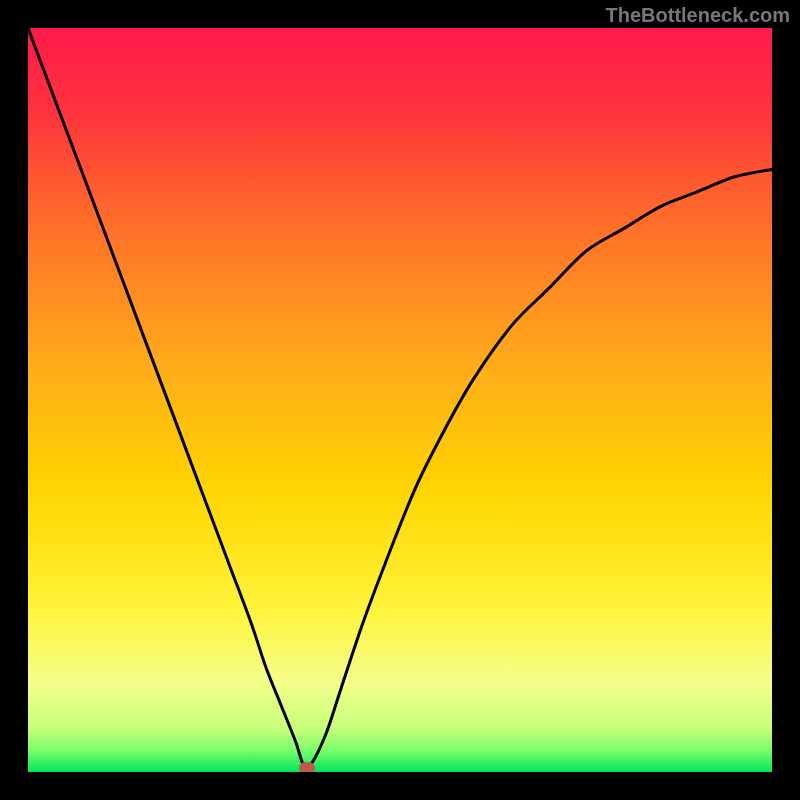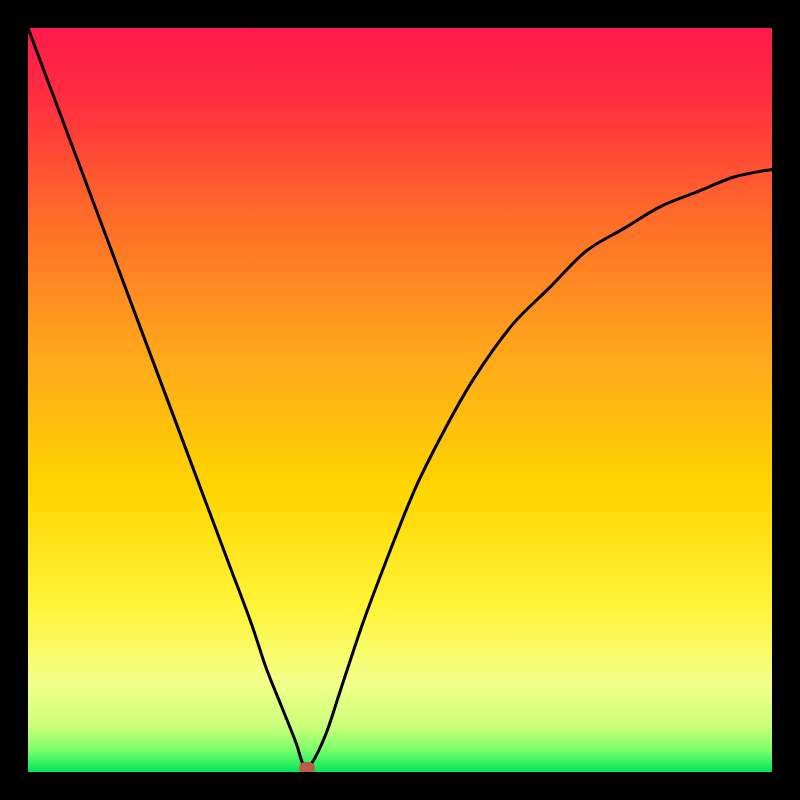--- a/index.html
+++ b/index.html
@@ -70,13 +70,14 @@
       <rect x="0" y="0" width="744" height="744" fill="url(#bg)"></rect>
     </svg>
 
     <svg id="curve" class="curve-svg" viewBox="0 0 744 744" preserveAspectRatio="none">
         <path d="M 0 0 C 3.72 9.919999999999996, 14.879999999999999 39.679999999999964, 22.32 59.51999999999998 C 29.76 79.36, 37.2 99.20000000000009, 44.64 119.04000000000008 C 52.08 138.88000000000008, 59.519999999999996 158.71999999999997, 66.96 178.55999999999995 C 74.39999999999999 198.39999999999992, 81.84 218.23999999999998, 89.28 238.07999999999998 C 96.72 257.92, 104.16 277.76, 111.6 297.6 C 119.03999999999999 317.44000000000005, 126.47999999999999 337.28000000000003, 133.92 357.12 C 141.35999999999999 376.96, 148.79999999999998 396.79999999999995, 156.23999999999998 416.64 C 163.67999999999998 436.48, 171.12 456.32000000000005, 178.56 476.16 C 186 496, 193.44000000000003 515.8399999999999, 200.88000000000002 535.68 C 208.32000000000002 555.52, 217 577.84, 223.2 595.2 C 229.39999999999998 612.5600000000001, 233.12 626.2, 238.08 639.84 C 243.04000000000002 653.48, 248 664.64, 252.96 677.04 C 257.92 689.4399999999999, 264.12 704.32, 267.84 714.24 C 271.55999999999995 724.16, 272.79999999999995 732.8399999999999, 275.28 736.56 C 277.76 740.28, 279 741.52, 282.72 736.56 C 286.44000000000005 731.5999999999999, 292.64000000000004 719.1999999999999, 297.6 706.8 C 302.56 694.4, 306.28 680.76, 312.47999999999996 662.16 C 318.67999999999995 643.56, 327.36 616.2800000000001, 334.8 595.2 C 342.24 574.12, 348.44 558, 357.12 535.68 C 365.8 513.3599999999999, 376.96 483.59999999999997, 386.88 461.28 C 396.8 438.96, 406.72 420.36, 416.64000000000004 401.76 C 426.56000000000006 383.15999999999997, 435.24 367.04, 446.4 349.68 C 457.55999999999995 332.32, 471.20000000000005 312.48, 483.6 297.6 C 496 282.72, 508.4 272.79999999999995, 520.8 260.4 C 533.1999999999999 247.99999999999997, 545.6 233.12000000000003, 558 223.20000000000005 C 570.4 213.28000000000006, 582.8000000000001 208.32000000000002, 595.2 200.88 C 607.6 193.43999999999997, 620 184.75999999999996, 632.4 178.55999999999995 C 644.8 172.35999999999993, 657.2 168.63999999999996, 669.6 163.67999999999995 C 682 158.71999999999994, 694.4 152.51999999999995, 706.8 148.79999999999995 C 719.1999999999999 145.07999999999996, 737.8 142.6, 744 141.36" fill="none" stroke="#000000" stroke-width="3" stroke-linecap="round"></path>
       </svg>
 
     <div id="marker" class="marker" style="left: 279px; top: 740.28px; background: rgb(189, 90, 78);"></div>
   </div>
 
+  <div class="watermark">TheBottleneck.com</div>
 </div>
 
 </body></html>

